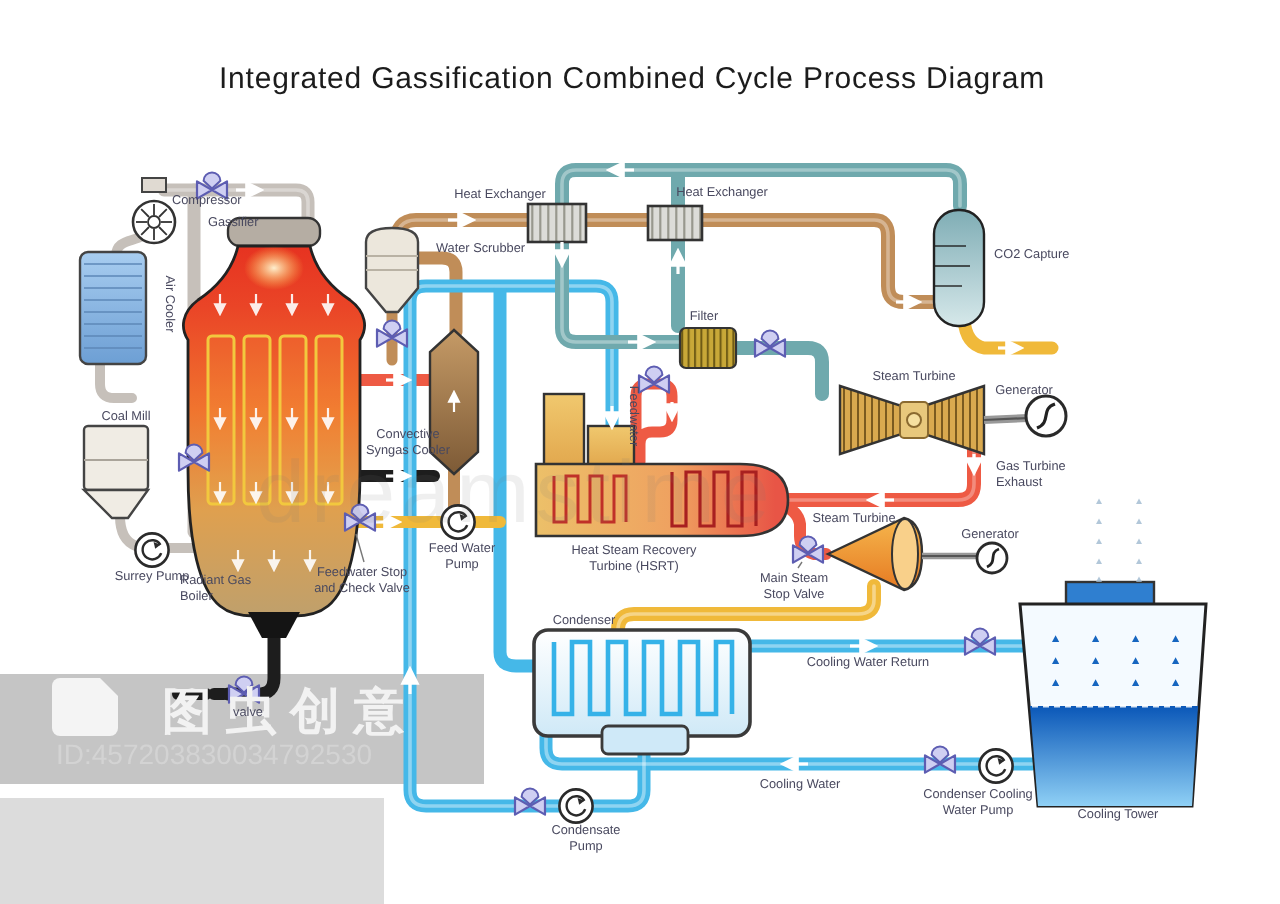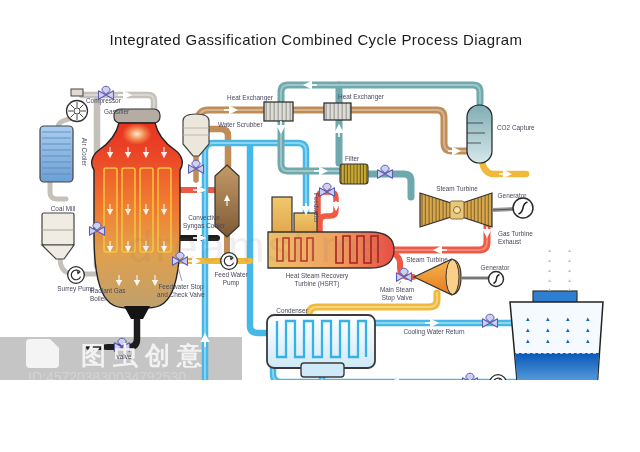--- a/index.html
+++ b/index.html
@@ -1,16 +1,16 @@
 <!DOCTYPE html>
 <html><head>
 <meta charset="utf-8">
 <style>
   html,body{margin:0;padding:0;background:#fff;}
-  #stage{position:relative;width:640px;height:380px;background:#ffffff;overflow:hidden;
+  #stage{position:relative;width:640px;height:452px;background:#ffffff;overflow:hidden;
          font-family:"Liberation Sans",sans-serif;}
   #stage svg{position:absolute;left:0;top:0;z-index:2;}
   .band{position:absolute;left:0;top:337px;width:242px;height:55px;background:#c5c5c5;z-index:1;}
   .band2{position:absolute;left:0;top:399px;width:192px;height:53px;background:#dcdcdc;z-index:1;}
   .wm-logo{position:absolute;left:26px;top:339px;width:33px;height:29px;background:#f4f4f4;
            border-radius:4px;z-index:3;}
   .wm-logo:after{content:"";position:absolute;right:-1px;top:-1px;width:11px;height:11px;
            background:#c5c5c5;clip-path:polygon(0 0,100% 100%,100% 0);}
   .wm-brand{position:absolute;left:70px;top:339px;z-index:3;color:#f2f2f2;font-weight:bold;
            font-size:25px;letter-spacing:7px;margin-left:11px;}

